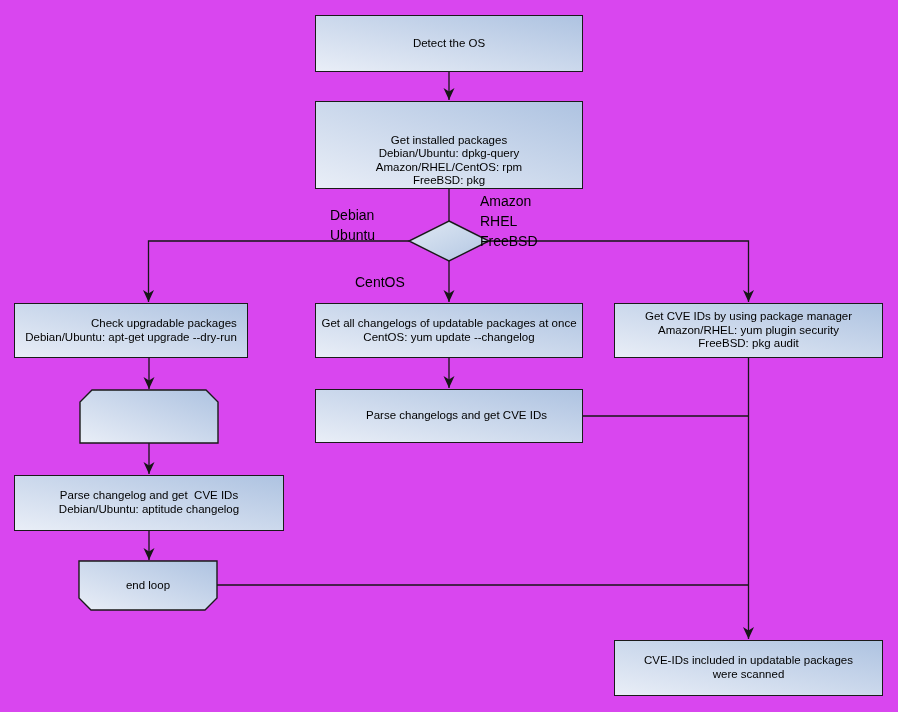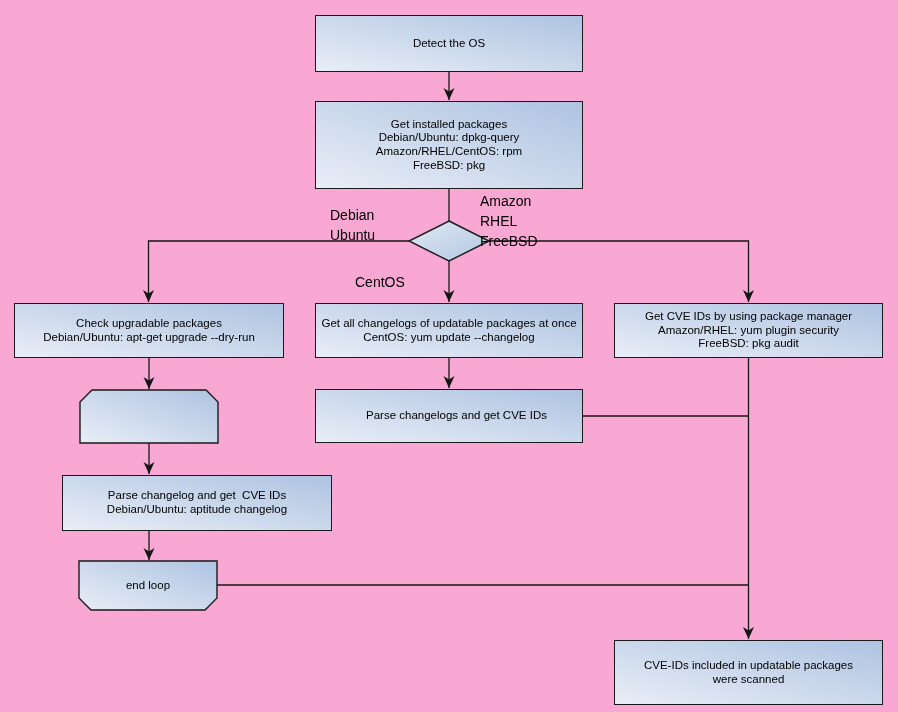--- a/index.html
+++ b/index.html
@@ -4,21 +4,21 @@
 <style>
   html, body {
     margin: 0;
     padding: 0;
     background: #ffffff;
   }
   .stage {
     position: relative;
     width: 898px;
     height: 712px;
-    background: #f9a8d4;
+    background: #d946ef;
     font-family: "Liberation Sans", sans-serif;
     color: #000000;
     overflow: hidden;
   }
   svg.overlay {
     position: absolute;
     left: 0;
     top: 0;
     display: block;
   }
@@ -94,43 +94,43 @@
       <polygon points="449,221 489,241 449,261 409,241" fill="url(#gradDiamond)"></polygon>
       <polygon points="92,390 206,390 218,402 218,443 80,443 80,402" fill="url(#gradShape)"></polygon>
       <polygon points="79,561 217,561 217,598 205,610 91,610 79,598" fill="url(#gradShape)"></polygon>
     </g>
   </svg>
 
   <div class="node" style="left:315px; top:15px; width:268px; height:57px;">
     <span>Detect the OS</span>
   </div>
 
-  <div class="node" style="left:315px; top:101px; width:268px; height:88px;">
+  <div class="node" style="left:315px; top:101px; width:268px; height:88px;align-items:flex-end;">
     <span>Get installed packages
 Debian/Ubuntu: dpkg-query
 Amazon/RHEL/CentOS: rpm
 FreeBSD: pkg</span>
   </div>
 
   <div class="edge-label" style="left:330px; top:205px; width:88px;">Debian
 Ubuntu</div>
 
   <div class="edge-label" style="left:480px; top:191px; width:88px;">Amazon
 RHEL
 FreeBSD</div>
 
   <div class="edge-label" style="left:355px; top:272px; width:88px;">CentOS</div>
 
-  <div class="node" style="left:14px; top:303px; width:270px; height:55px;">
+  <div class="node" style="left:14px; top:303px; width:234px; height:55px;text-align:right;">
     <span>Check upgradable packages
 Debian/Ubuntu: apt-get upgrade --dry-run</span>
   </div>
 
 
-  <div class="node" style="left:14px; top:475px; width:270px; height:56px;margin-left:48px;">
+  <div class="node" style="left:14px; top:475px; width:270px; height:56px;">
     <span>Parse changelog and get  CVE IDs
 Debian/Ubuntu: aptitude changelog</span>
   </div>
 
   <div class="node-bare" style="left:79px; top:561px; width:138px; height:49px;">
     <span>end loop</span>
   </div>
 
   <div class="node" style="left:315px; top:303px; width:268px; height:55px;">
     <span>Get all changelogs of updatable packages at once
@@ -140,18 +140,18 @@
   <div class="node" style="left:315px; top:389px; width:268px; height:54px;padding-left:15px;">
     <span>Parse changelogs and get CVE IDs</span>
   </div>
 
   <div class="node" style="left:614px; top:303px; width:269px; height:55px;">
     <span>Get CVE IDs by using package manager
 Amazon/RHEL: yum plugin security
 FreeBSD: pkg audit</span>
   </div>
 
-  <div class="node" style="left:614px; top:640px; width:269px; height:65px;">
+  <div class="node" style="left:614px; top:640px; width:269px; height:56px;">
     <span>CVE-IDs included in updatable packages
 were scanned</span>
   </div>
 
 </div>
 
 </body></html>

